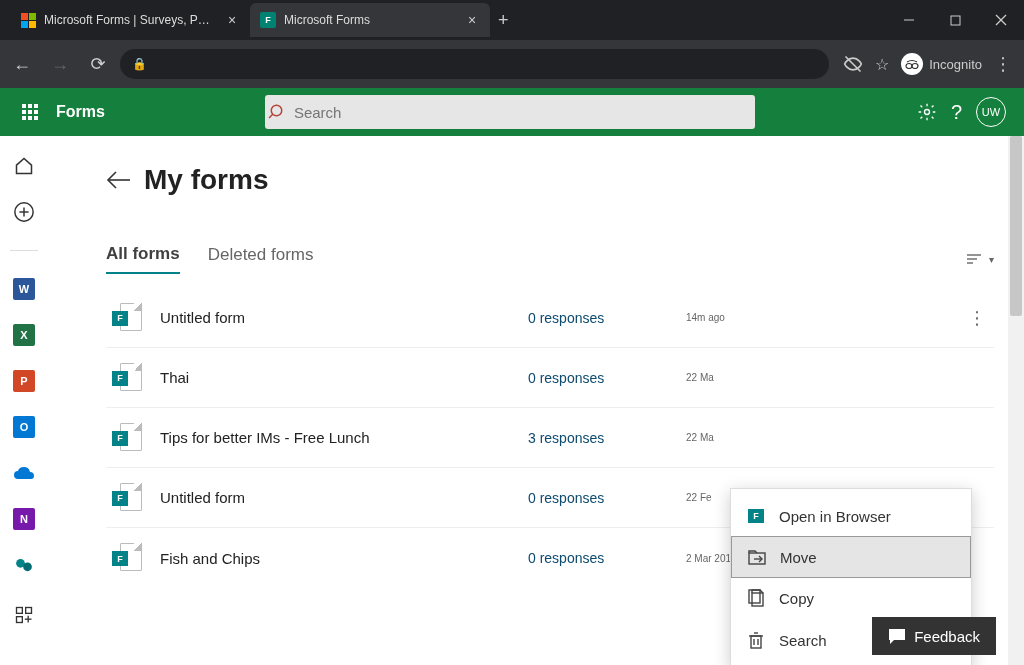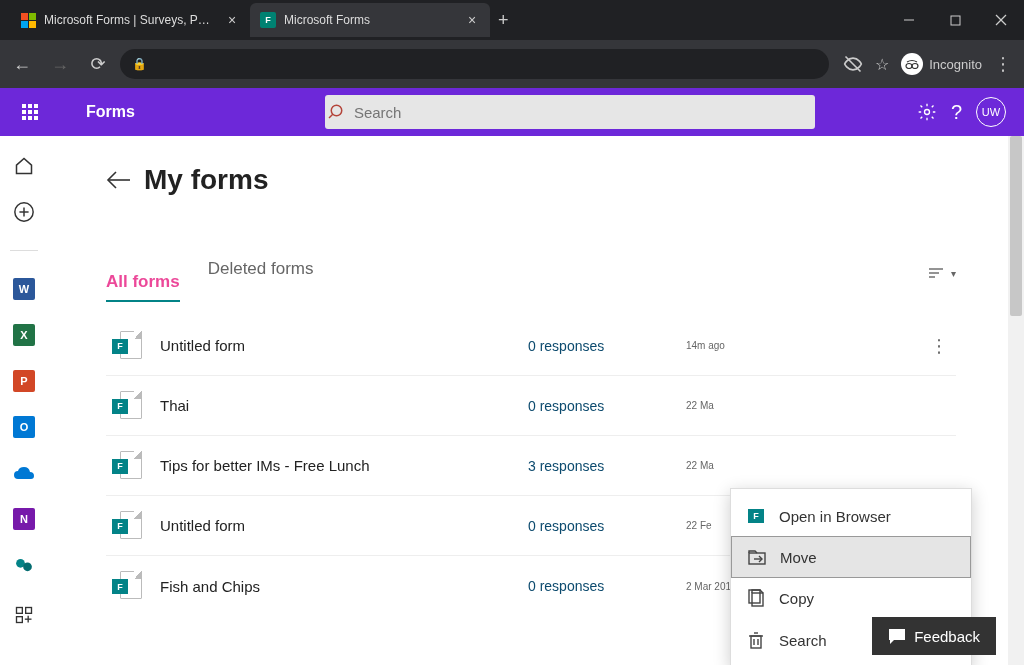--- a/index.html
+++ b/index.html
@@ -24,21 +24,21 @@
   .addr-bar { height: 48px; background:#35363a; display:flex; align-items:center; padding: 0 6px; gap:6px; }
   .nav-btn { width:32px; height:32px; color:#ccc; display:flex; align-items:center; justify-content:center; font-size:18px; cursor:pointer; border-radius:50%; }
   .nav-btn.disabled { color:#666; }
   .url-box { flex:1; height:30px; background:#202124; border-radius:15px; display:flex; align-items:center; padding:0 12px; color:#ddd; font-size:14px; gap:8px; }
   .lock-icon { color:#ccc; font-size:12px; }
   .addr-right { display:flex; align-items:center; gap:12px; color:#ccc; margin-left:8px; margin-right: 6px;}
   .incognito-badge { display:flex; align-items:center; gap:6px; font-size:13px; }
   .incognito-icon{ width:22px; height:22px; background:#fff; border-radius:50%; display:flex; align-items:center; justify-content:center; color:#333; font-size:12px;}
 
   
-  .app-header { height: 48px; background:#6d28d9; display:flex; align-items:center; color:#fff; padding-left:10px;gap:30px; }
+  .app-header { height: 48px; background:#15803d; display:flex; align-items:center; color:#fff; padding-left:10px; }
   .waffle { width:40px; height:48px; display:flex; align-items:center; justify-content:center; cursor:pointer; }
   .waffle-grid { display:grid; grid-template-columns:repeat(3,4px); grid-template-rows:repeat(3,4px); gap:2px;}
   .waffle-grid span { background:#fff; }
   .app-name { font-size:16px; font-weight:600; margin-left:6px; }
   .search-wrap { margin-left: 160px; }
   .search-box { width: 490px; height:34px; background:#e6e6e6; border-radius:3px; display:flex; align-items:center; padding:0 1px; gap:10px; }
   .search-box input { flex:1; border:none; background:transparent; font-size:15px; outline:none; color:#555; }
   .search-icon { color:#b4443a; font-size:16px; transform: scaleX(-1); }
   .hdr-right { margin-left:auto; display:flex; align-items:center; gap:14px; padding-right:18px;}
   .hdr-icon { color:#fff; font-size:18px; cursor:pointer; }
@@ -48,27 +48,27 @@
   .viewport { position:absolute; top:136px; left:0; right:0; bottom:0; background:#fff; display:flex; }
   .side-rail { width:48px; background:#fff; display:flex; flex-direction:column; align-items:center; padding-top:18px; gap:22px; border-right: none;}
   .rail-icon { width:24px; height:24px; display:flex; align-items:center; justify-content:center; cursor:pointer; }
   .rail-sep { width: 28px; border-top:1px solid #ddd; margin: 4px 0;}
   .app-tile { width:22px; height:22px; border-radius:2px; color:#fff; font-size:11px; font-weight:bold; display:flex; align-items:center; justify-content:center;}
   .tile-word{background:#2b579a;} .tile-excel{background:#217346;} .tile-ppt{background:#d24726;}
   .tile-outlook{background:#0078d4;}
   .tile-onenote{background:#7719aa;}
   .rail-bottom { margin-top: 4px; }
 
-  .main { flex:1; padding: 28px 68px 0 58px; position:relative; overflow:auto;}
+  .main { flex:1; padding: 28px 30px 0 58px; position:relative; overflow:auto;}
   .page-title-row { display:flex; align-items:center; gap:12px; }
   .back-arrow { font-size:22px; color:#333; cursor:pointer; }
   .page-title { font-size:28px; font-weight:600; color:#222; }
   .tabs-row { display:flex; align-items:center; margin-top: 48px; gap:28px; }
   .tab-item { font-size:17px; color:#666; padding-bottom:8px; cursor:pointer; }
-  .tab-item.active { color:#ec4899; border-bottom:2px solid #038387; font-weight:600;margin-top:28px; }
+  .tab-item.active { color:#404040; border-bottom:2px solid #038387; font-weight:600; }
   .sort-btn { margin-left:auto; color:#666; font-size:16px; cursor:pointer; display:flex; align-items:center; gap:4px;}
 
   .forms-list { margin-top: 14px; }
   .form-row { height:60px; display:flex; align-items:center; border-bottom:1px solid #eee; gap:18px; padding-left:6px;}
   .form-icon { width:30px; height:30px; position:relative; }
   .form-icon .page{ position:absolute; right:0; top:0; width:22px; height:28px; background:#fff; border:1px solid #bbb; border-radius:1px;}
   .form-icon .page::after{ content:''; position:absolute; right:-1px; top:-1px; width:8px; height:8px; background:linear-gradient(135deg,#fff 50%,#bbb 50%);}
   .form-icon .badge{ position:absolute; left:0; top:8px; width:16px; height:15px; background:#038387; color:#fff; font-size:9px; display:flex; align-items:center; justify-content:center; font-weight:bold;}
   .form-name { flex: 0 0 350px; font-size:15px; color:#222; }
   .form-resp { flex: 0 0 140px; font-size:14px; color:#0c4a6e; }

